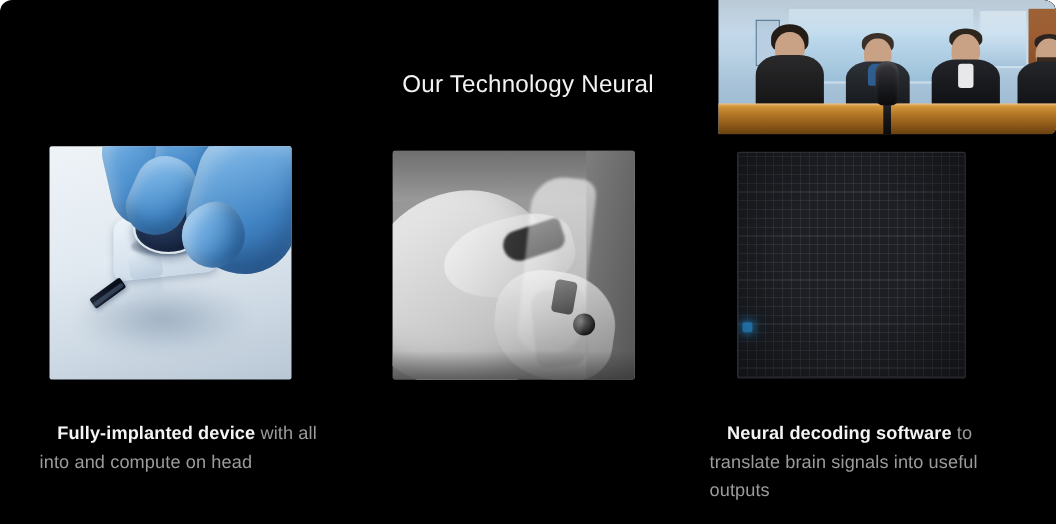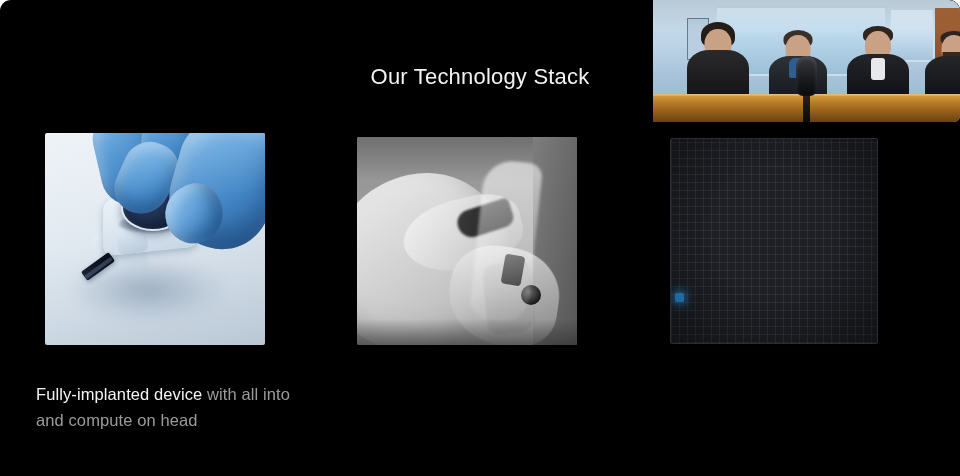--- a/index.html
+++ b/index.html
@@ -457,33 +457,34 @@
   
   .caption {
     position: absolute;
     color: #9b9b9b;
     font-size: 16.5px;
     line-height: 26px;
     letter-spacing: 0.1px;
   }
   .caption .lead {
     color: #f4f4f4;
-    font-weight: 400;
+    font-weight: 700;
+    margin-left: 16px;
   }
   #caption-implant  { left: 36px;  top: 381px; width: 282px; }
   #caption-robot    { left: 341px; top: 381px; width: 272px; }
   #caption-decoder  { left: 645px; top: 381px; width: 282px; }
 </style>
 </head>
 <body>
 
 <div id="slide-root">
   <div class="slide-surface">
 
-    <div class="slide-title">Our Technology Stack</div>
+    <div class="slide-title">Our Technology Neural</div>
 
     <div class="panel" id="panel-implant" aria-label="Blue-gloved hands holding a fully implanted round device over a white lab bench">
       <div class="bench-shadow"></div>
       <div class="glove" id="glove-back-blur"></div>
       <div id="tray-blur"></div>
       <div id="implant-flange"></div>
       <div id="implant-stem"></div>
       <div id="implant-ring-shadow"></div>
       <div id="implant-puck"></div>
       <div class="glove" id="glove-upper-left"></div>
@@ -512,20 +513,23 @@
       <div id="robot-drape-sheen"></div>
       <div id="robot-floor-shadow"></div>
     </div>
 
 
     <div class="panel" id="panel-decoder" aria-label="Dark grid screen with a single blue cursor target near the lower left">
       <div id="decoder-cursor"></div>
       <div id="decoder-vignette"></div>
     </div>
 
+    <div class="caption" id="caption-decoder">
+      <span class="lead">Neural decoding software</span><span> to translate brain signals into useful outputs</span>
+    </div>
 
     <div id="video-overlay" aria-label="Five presenters seated at a wooden conference table in front of a glass office wall with a microphone in the centre">
       <div id="video-room-wall"></div>
       <div id="video-wall-frame"></div>
       <div id="video-glass-panel"></div>
       <div id="video-glass-right"></div>
       <div id="video-door"></div>
 
       <div class="person" id="person-1">
         <div class="hair"></div>

